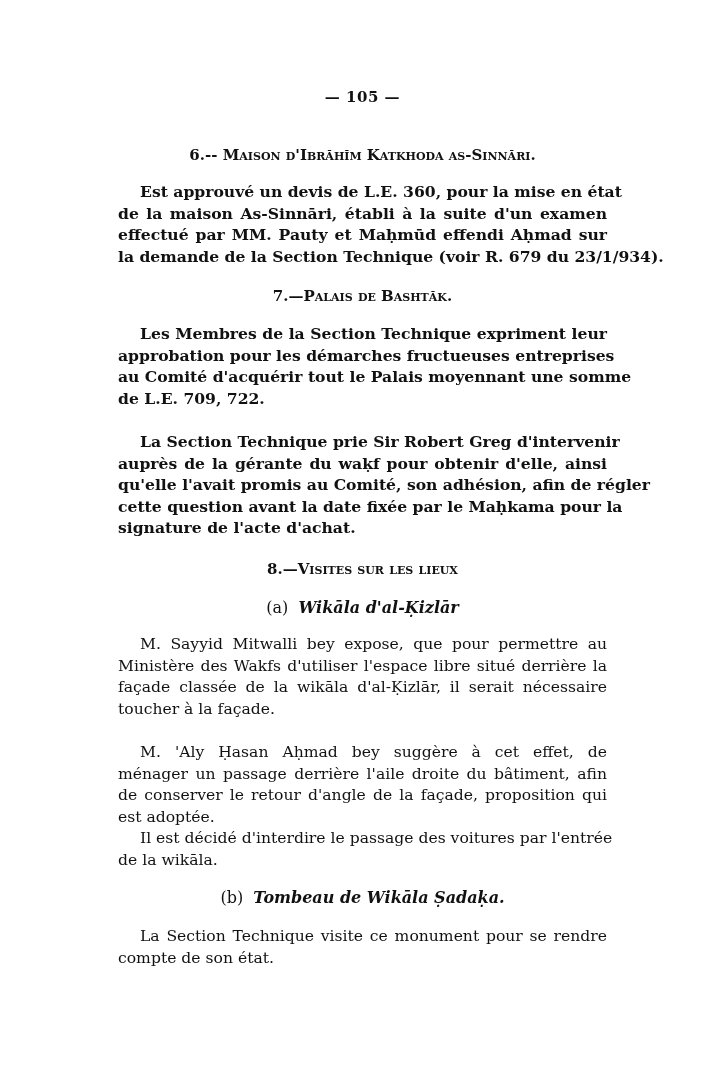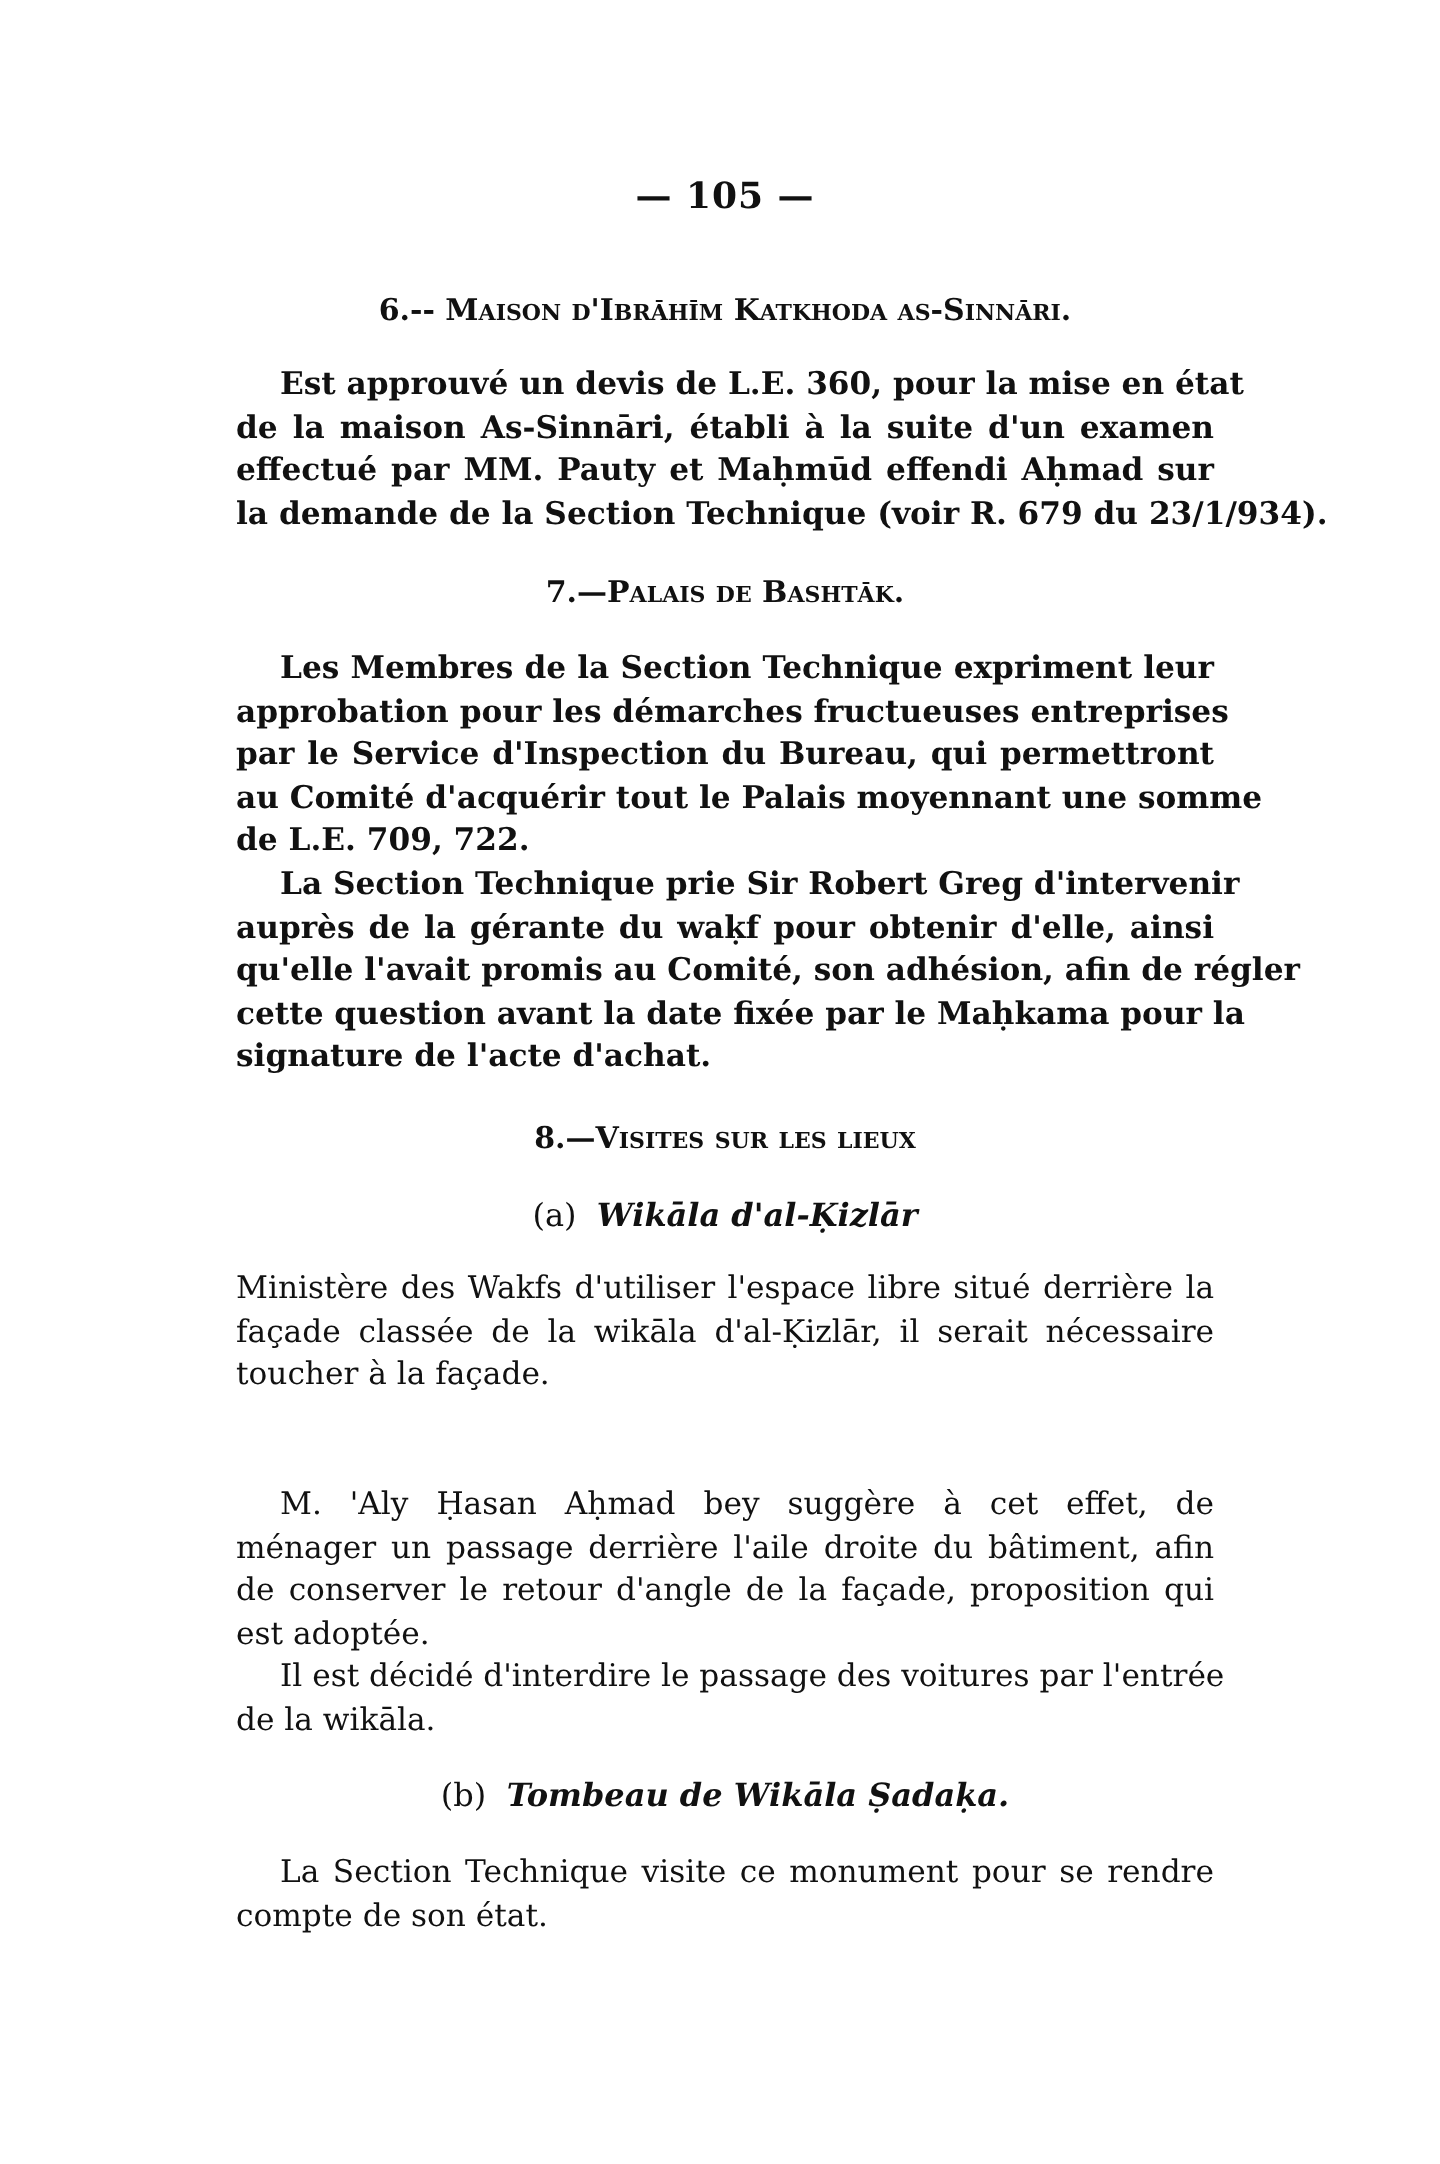--- a/index.html
+++ b/index.html
@@ -1,20 +1,20 @@
 <!DOCTYPE html>
 <html><head>
 <meta charset="utf-8">
 <style>
   html, body { margin: 0; padding: 0; background: #ffffff; }
   body { width: 720px; height: 1082px; position: relative; overflow: hidden;
          font-family: "DejaVu Serif", "Liberation Serif", serif; color: #111; }
   .page { position: absolute; left: 118px; top: 0; width: 489px; }
   .pagenum { position: absolute; left: 0; width: 489px; top: 88px; text-align: center;
-             font-size: 18px; font-weight: bold; letter-spacing: 0.5px; }
+             font-size: 15px; font-weight: bold; letter-spacing: 0.5px; }
   .heading { position: absolute; left: 0; width: 489px; text-align: center;
              font-size: 15px; font-weight: bold; font-variant: small-caps; white-space: nowrap; }
   .subheading { position: absolute; left: 0; width: 489px; text-align: center;
              font-size: 16px; white-space: nowrap; }
   .subheading i { font-weight: bold; }
   .para { position: absolute; left: 0; width: 489px; font-size: 15.6px; line-height: 21.6px;
           text-align: justify; }
   .line { display: block; text-align: justify; text-align-last: justify; white-space: nowrap;
           height: 21.6px; }
   .line.last { text-align-last: left; }
@@ -33,39 +33,39 @@
     <span class="line indent">Est approuvé un devis de L.E. 360, pour la mise en état</span>
     <span class="line">de la maison As-Sinnāri, établi à la suite d'un examen</span>
     <span class="line">effectué par MM. Pauty et Maḥmūd effendi Aḥmad sur</span>
     <span class="line">la demande de la Section Technique (voir R. 679 du 23/1/934).</span>
   </div>
 
   <div class="heading" style="top:287px;">7.—Palais de Bashtāk.</div>
   <div class="para b" style="top:323px;">
     <span class="line indent">Les Membres de la Section Technique expriment leur</span>
     <span class="line">approbation pour les démarches fructueuses entreprises</span>
-    <span class="line">par le Service d'Inspection du Bureau, qui permettront</span>
     <span class="line">au Comité d'acquérir tout le Palais moyennant une somme</span>
     <span class="line last">de L.E. 709, 722.</span>
   </div>
   <div class="para b" style="top:431px;">
     <span class="line indent">La Section Technique prie Sir Robert Greg d'intervenir</span>
     <span class="line">auprès de la gérante du waḳf pour obtenir d'elle, ainsi</span>
     <span class="line">qu'elle l'avait promis au Comité, son adhésion, afin de régler</span>
     <span class="line">cette question avant la date fixée par le Maḥkama pour la</span>
     <span class="line last">signature de l'acte d'achat.</span>
   </div>
 
   <div class="heading" style="top:560px;">8.—Visites sur les lieux</div>
   <div class="subheading" style="top:598px;text-align:center;">
     <span>(a)</span>&nbsp;
     <i>Wikāla d'al-Ḳizlār</i>
   </div>
 
   <div class="para" style="top:634px;">
+    <span class="line indent">M. Sayyid Mitwalli bey expose, que pour permettre au</span>
     <span class="line">Ministère des Wakfs d'utiliser l'espace libre situé derrière la</span>
     <span class="line">façade classée de la wikāla d'al-Ḳizlār, il serait nécessaire</span>
     <span class="line last">toucher à la façade.</span>
   </div>
   <div class="para" style="top:742px;">
     <span class="line indent">M. 'Aly Ḥasan Aḥmad bey suggère à cet effet, de</span>
     <span class="line">ménager un passage derrière l'aile droite du bâtiment, afin</span>
     <span class="line">de conserver le retour d'angle de la façade, proposition qui</span>
     <span class="line last">est adoptée.</span>
   </div>

